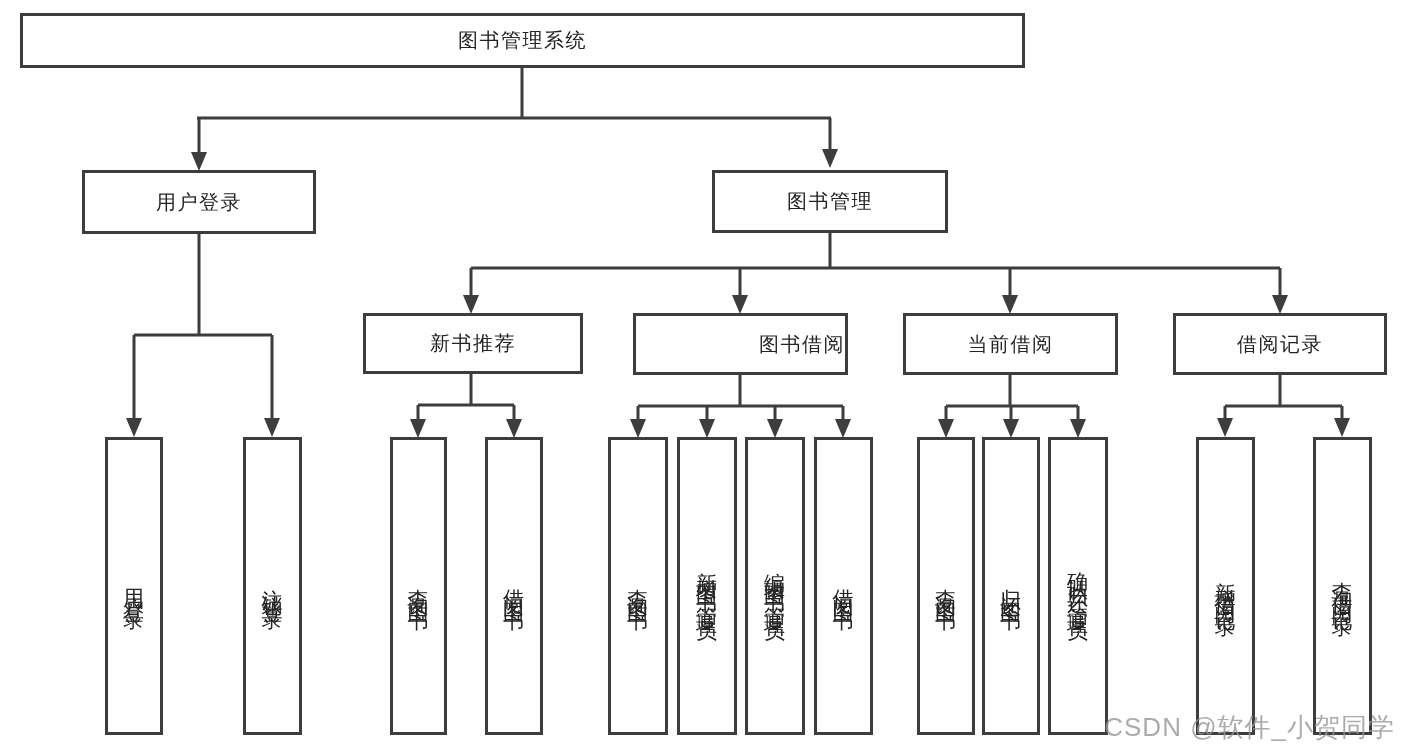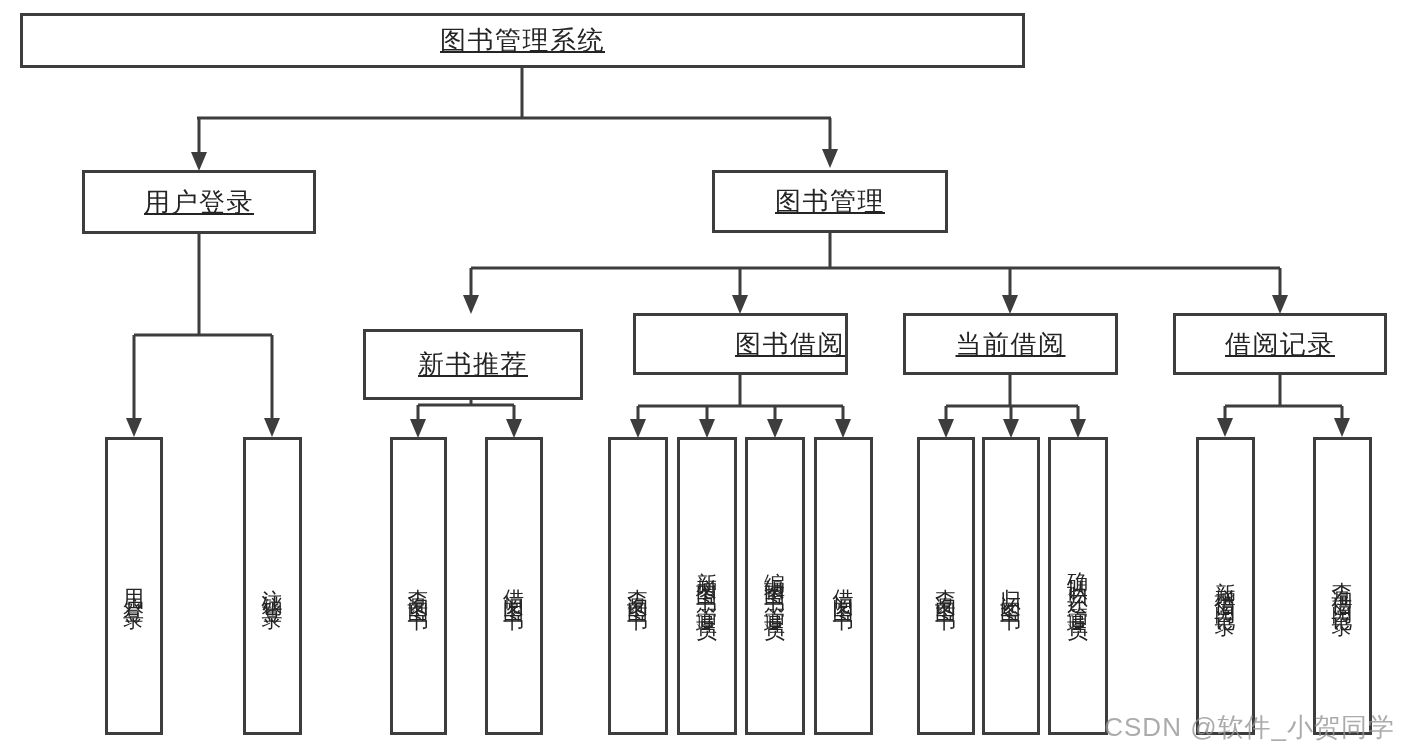--- a/index.html
+++ b/index.html
@@ -21,38 +21,37 @@
     box-sizing: border-box;
     background: #ffffff;
     border: 3px solid #3d3d3d;
     display: flex;
     align-items: center;
     justify-content: center;
     color: #242424;
   }
   .node.h span {
     display: block;
-    font-size: 26px;
+    font-size: 20px;
     letter-spacing: 1.5px;
     white-space: nowrap;
-    text-decoration: underline;
   }
   .node.v span {
     display: block;
     writing-mode: vertical-rl;
     text-orientation: mixed;
     font-size: 21px;
     letter-spacing: 7px;
     line-height: 1.1;
   }
   
   .n-root    { left: 20px;   top: 13px;  width: 1005px; height: 55px; }
   .n-login   { left: 82px;   top: 170px; width: 234px;  height: 64px; }
   .n-mgmt    { left: 712px;  top: 170px; width: 236px;  height: 63px; }
-  .n-newbook { left: 363px;  top: 329px; width: 220px;  height: 71px; }
+  .n-newbook { left: 363px;  top: 313px; width: 220px;  height: 61px; }
   .n-borrow  { left: 633px;  top: 313px; width: 215px;  height: 62px; justify-content: flex-end; }
   .n-current { left: 903px;  top: 313px; width: 215px;  height: 62px; }
   .n-records { left: 1173px; top: 313px; width: 214px;  height: 62px; }
   
   .leaf { top: 437px; height: 298px; }
   .n-l0  { left: 105px;  width: 58px; }
   .n-l1  { left: 243px;  width: 59px; }
   .n-l2  { left: 390px;  width: 57px; }
   .n-l3  { left: 485px;  width: 58px; }
   .n-l4  { left: 608px;  width: 60px; }

